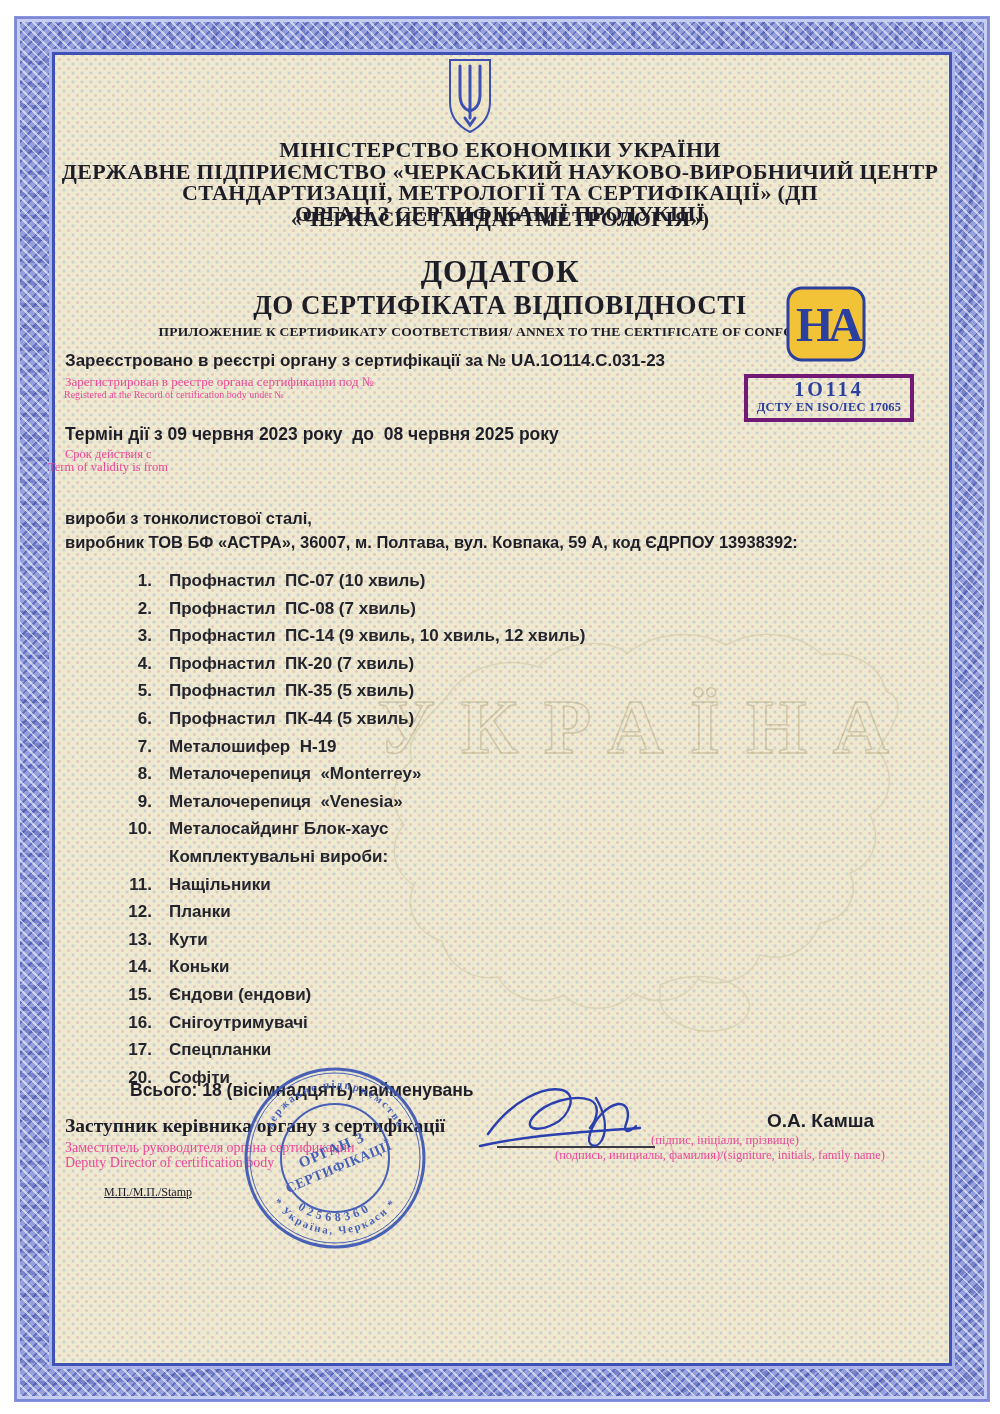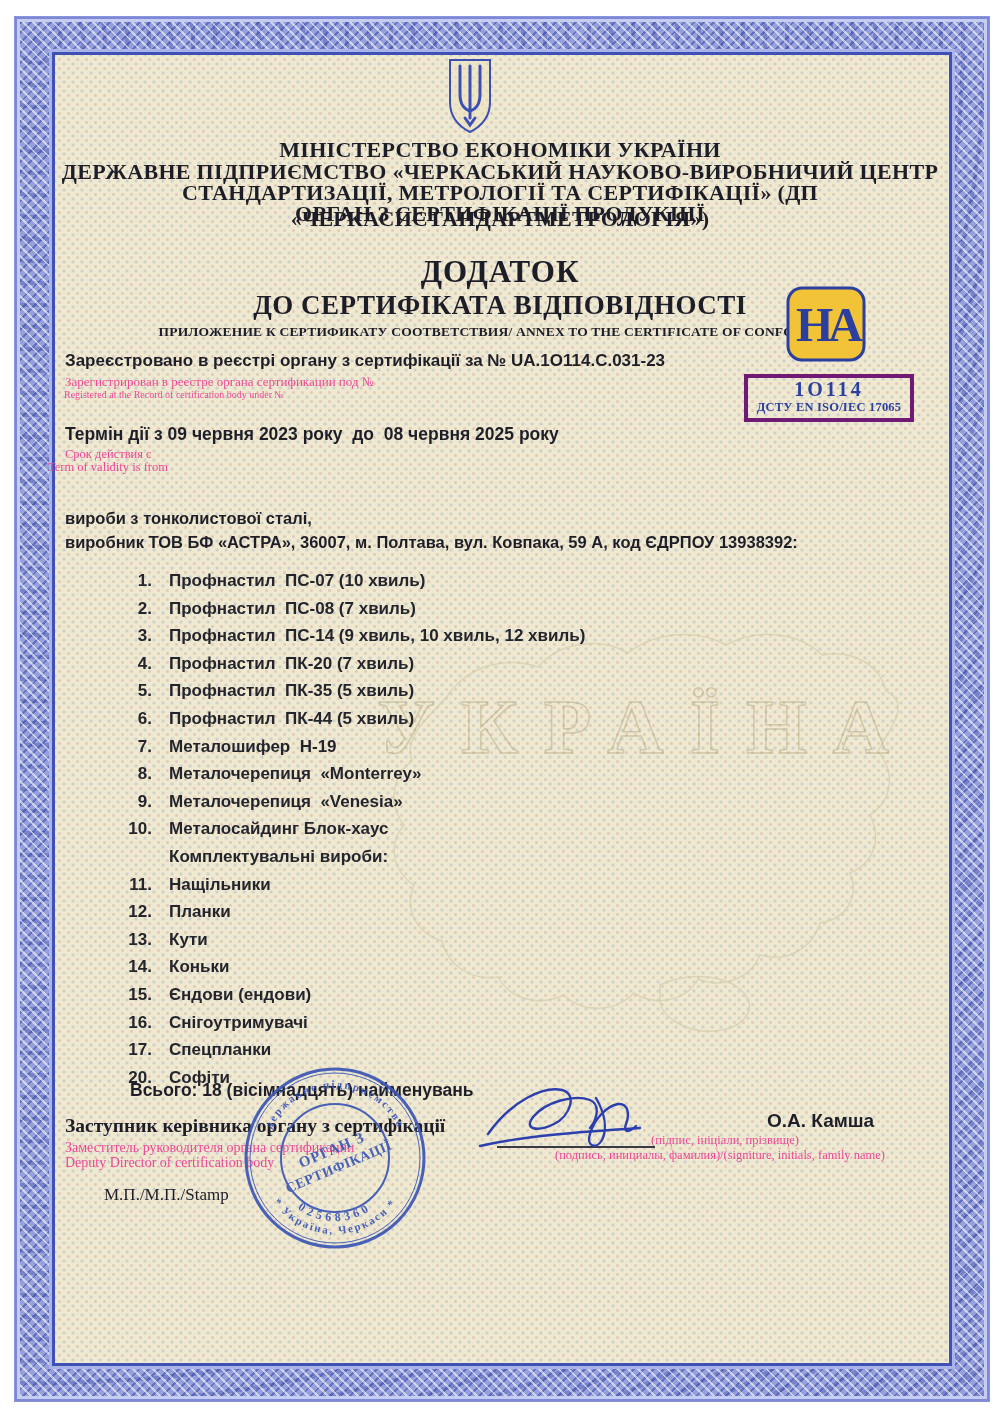--- a/index.html
+++ b/index.html
@@ -62,21 +62,21 @@
   .row{display:flex;height:27.6px;align-items:flex-start;
     font:bold 17px "Liberation Sans",sans-serif;color:#24242d;}
   .num{width:52px;text-align:right;margin-right:17px;}
   .itx{white-space:pre-wrap;}
 
   .total{left:130px;top:1080px;font-size:17.5px;font-weight:bold;}
 
   .sig-title{left:65px;top:1115px;font-size:19.5px;}
   .sig-ru{left:65px;top:1140px;font-size:14px;}
   .sig-en{left:65px;top:1155px;font-size:14px;}
-  .mp{left:104px;top:1185px;font-size:17px;font-family:"Liberation Serif",serif;color:#1d1d28;}
+  .mp{left:104px;top:1185px;font-size:12px;font-family:"Liberation Serif",serif;color:#1d1d28;text-decoration:underline;}
 
   .sig-name{left:735px;top:1110px;font-size:19px;font-weight:bold;margin-left:32px;}
   .cap1{left:605px;top:1133px;width:240px;text-align:center;font-size:12.5px;}
   .cap2{left:510px;top:1148px;width:420px;text-align:center;font-size:12.5px;}
   .sig-line{left:497px;top:1146px;width:158px;height:2px;background:#3a3a44;z-index:4;}
 
   .stamp{left:239px;top:1062px;z-index:5;opacity:.92;}
   .signature{left:478px;top:1072px;z-index:5;}
   .emblem{left:445px;top:56px;}
 </style>

